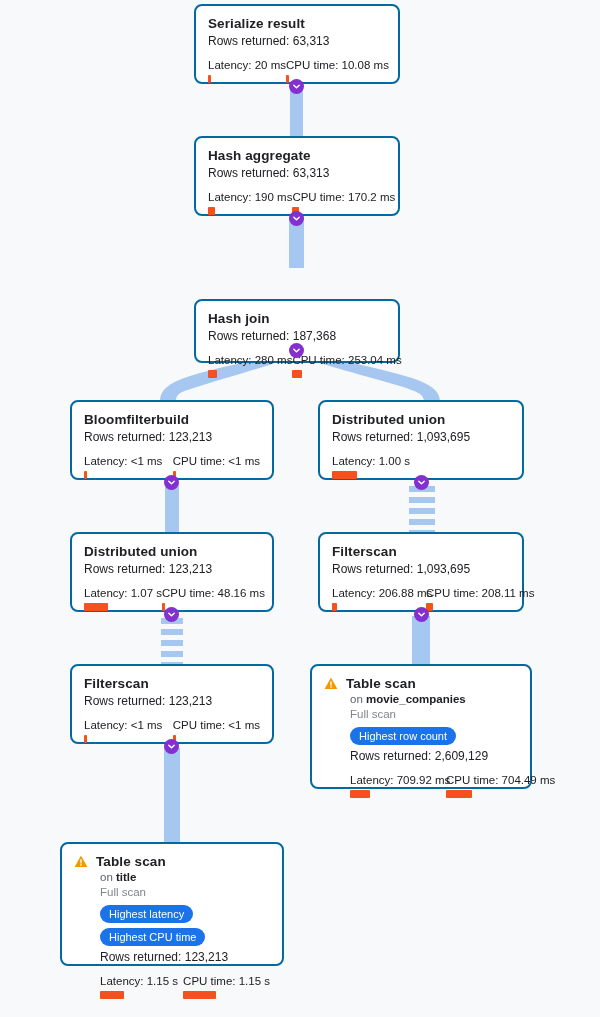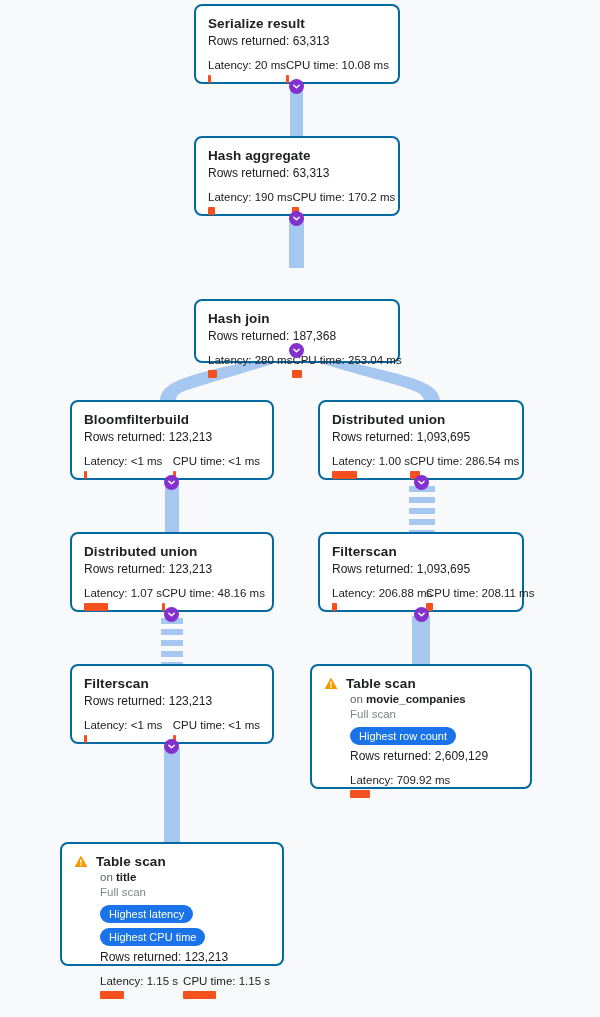--- a/index.html
+++ b/index.html
@@ -251,24 +251,20 @@
   <div class="node" style="left:318px; top:400px; width:206px; height:80px;">
     <div class="node-head">
       <div class="node-title">Distributed union</div>
     </div>
     <div class="rows">Rows returned: 1,093,695</div>
     <div class="metrics">
       <div class="metric" style="width:94px;">
         <div class="metric-label">Latency: 1.00 s</div>
         <div class="metric-bar" style="width:25px;"></div>
       </div>
-      <div class="metric">
-        <div class="metric-label">CPU time: 286.54 ms</div>
-        <div class="metric-bar" style="width:10px;"></div>
-      </div>
     </div>
   </div>
   <div class="conn" style="left:414px; top:475px;">
     <svg width="9" height="9" viewBox="0 0 10 10">
         <path d="M2 3.5 L5 6.5 L8 3.5" stroke="#ffffff" stroke-width="1.6" fill="none" stroke-linecap="round" stroke-linejoin="round"></path>
       </svg>
   </div>
 
   <div class="node" style="left:70px; top:532px; width:204px; height:80px;">
     <div class="node-head">
@@ -353,20 +349,24 @@
       </div>
       <div class="node-scan">Full scan</div>
       <div class="badges">
         <span class="badge">Highest row count</span>
       </div>
       <div class="rows">Rows returned: 2,609,129</div>
       <div class="metrics">
         <div class="metric" style="width:96px;">
           <div class="metric-label">Latency: 709.92 ms</div>
           <div class="metric-bar" style="width:20px;"></div>
+        </div>
+        <div class="metric">
+          <div class="metric-label">CPU time: 704.49 ms</div>
+          <div class="metric-bar" style="width:26px;"></div>
         </div>
       </div>
     </div>
   </div>
 
   <div class="node" style="left:60px; top:842px; width:224px; height:124px;">
     <div class="node-head">
       <span class="warn-icon">
         <svg width="14" height="13" viewBox="0 0 14 13">
           <path d="M7 0.6 L13.4 12 L0.6 12 Z" fill="#f29900"></path>

